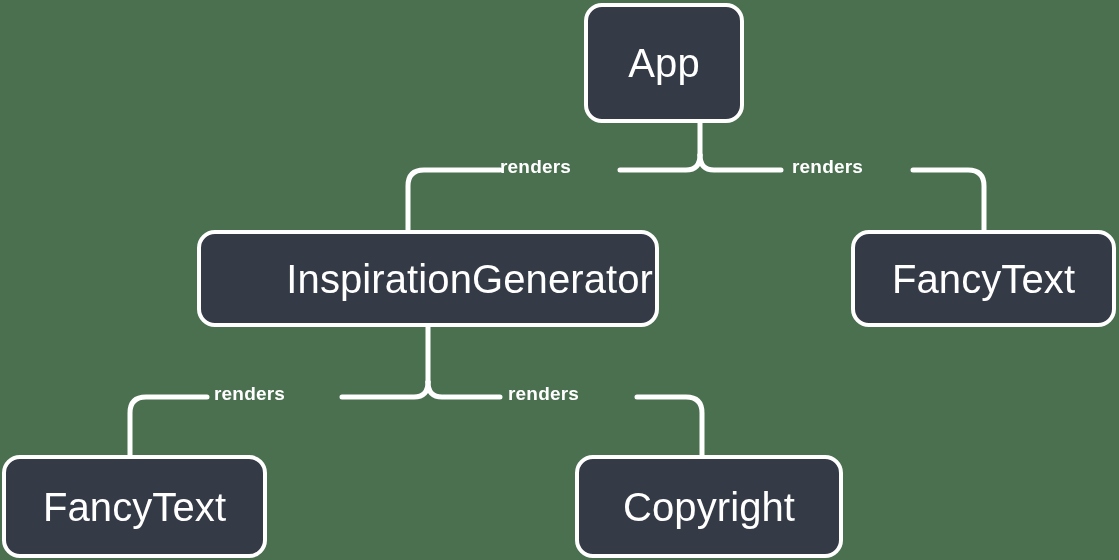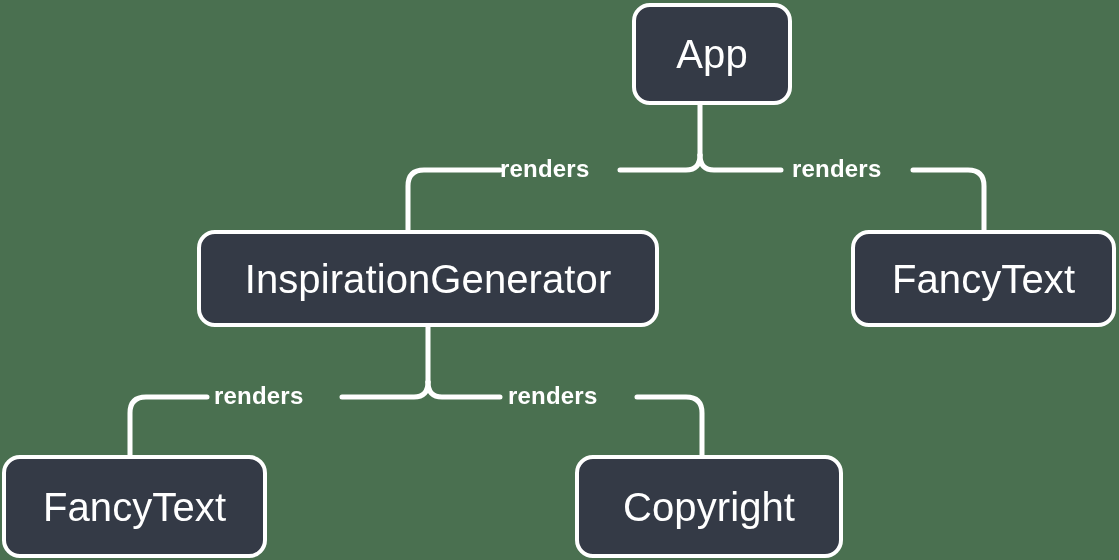--- a/index.html
+++ b/index.html
@@ -45,21 +45,21 @@
     z-index: 2;
   }
   .node-label {
     display: block;
     line-height: 1;
     padding: 0 2px;
   }
   .edge-label {
     position: absolute;
     color: #ffffff;
-    font-size: 24px;
+    font-size: 19px;
     font-weight: 700;
     letter-spacing: 0.2px;
     line-height: 1;
     white-space: nowrap;
     z-index: 3;
   }
 </style>
 </head>
 <body>
 
@@ -75,25 +75,25 @@
       <path d="M 700 155 Q 700 170 714 170 L 781 170 M 913 170 L 968 170 Q 984 170 984 186 L 984 232"></path>
 
       <path d="M 428 326 L 428 382"></path>
 
       <path d="M 428 382 Q 428 397 414 397 L 342 397 M 207 397 L 146 397 Q 130 397 130 413 L 130 458"></path>
 
       <path d="M 428 382 Q 428 397 442 397 L 500 397 M 637 397 L 686 397 Q 702 397 702 413 L 702 458"></path>
     </g>
   </svg>
 
-  <div class="node" style="left:632px; top:3px; width:160px; height:102px;">
+  <div class="node" style="left:584px; top:3px; width:160px; height:120px;">
     <span class="node-label">App</span>
   </div>
 
-  <div class="node" style="left:197px; top:230px; width:462px; height:97px;">
+  <div class="node" style="left:197px; top:230px; width:462px; height:97px;justify-content:flex-end;">
     <span class="node-label">InspirationGenerator</span>
   </div>
 
   <div class="node" style="left:851px; top:230px; width:265px; height:97px;">
     <span class="node-label">FancyText</span>
   </div>
 
   <div class="node" style="left:2px; top:455px; width:265px; height:103px;">
     <span class="node-label">FancyText</span>
   </div>

